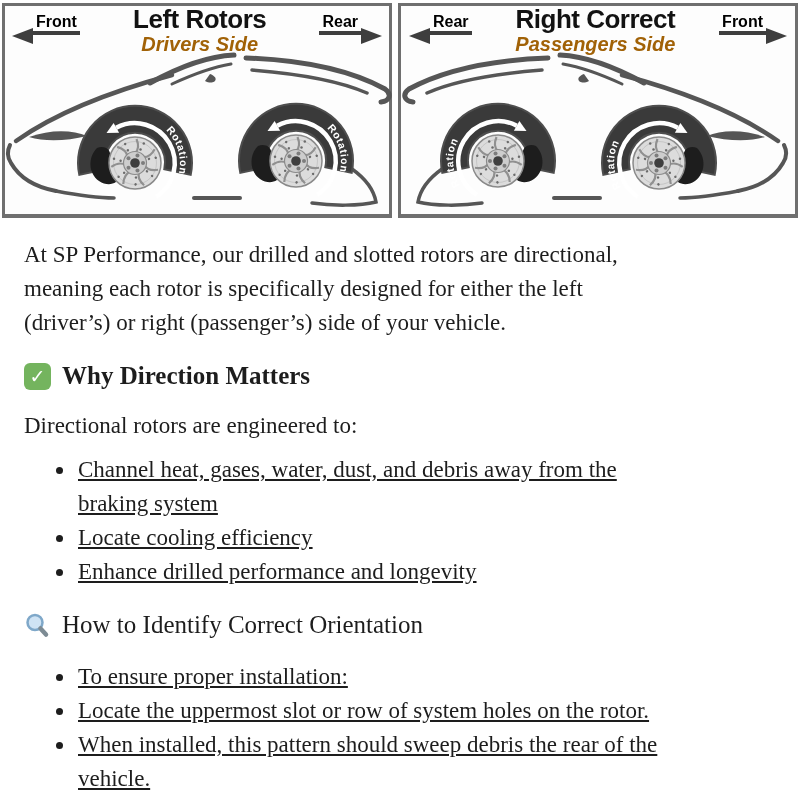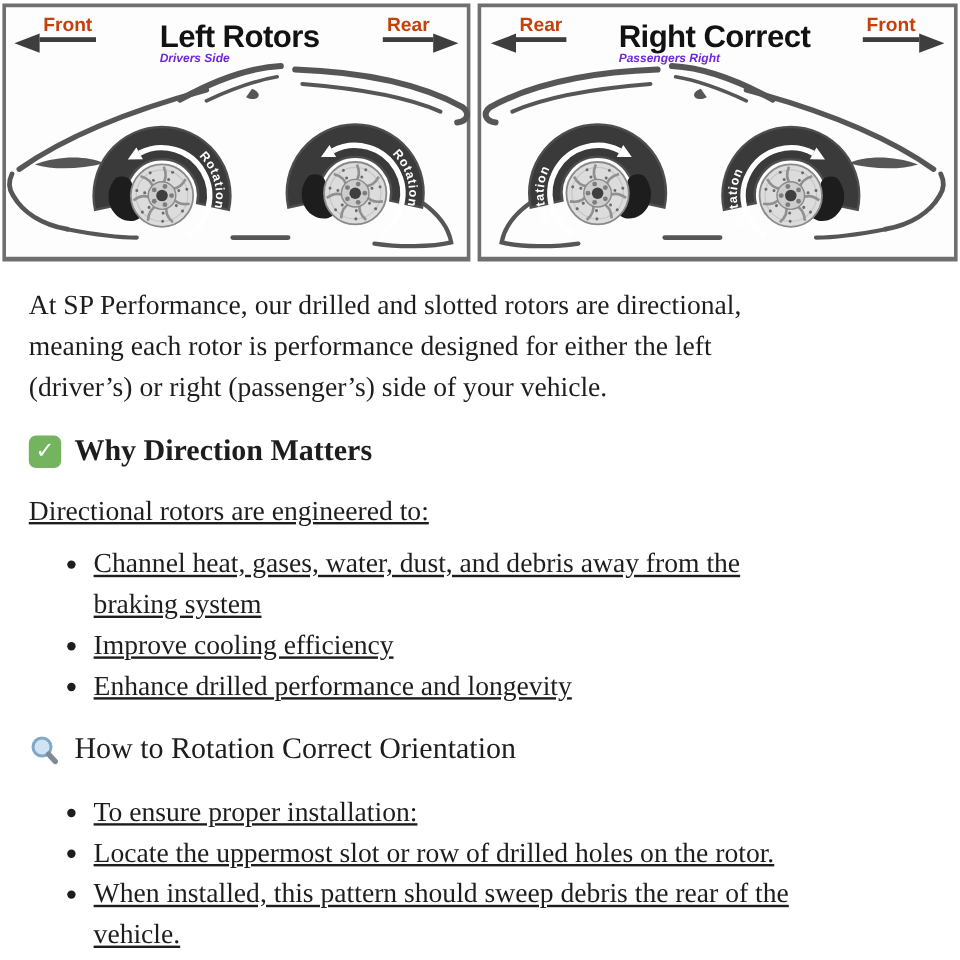--- a/index.html
+++ b/index.html
@@ -10,44 +10,44 @@
   .diagram { position:relative; width:800px; height:222px; background:#fff; }
   .panel { position:absolute; box-sizing:border-box; top:3px; height:215px;
            background:#fdfdfd; border:3px solid #6f6f6f; border-bottom-width:4px; }
   .panel-left  { left:2px;  width:390px; }
   .panel-right { left:398px; width:400px; }
   .cars { position:absolute; left:0; top:0; pointer-events:none; }
 
   .hdr { position:absolute; top:5px; left:10px; right:10px;
          display:flex; justify-content:space-between; align-items:flex-start;
          font-family:"Liberation Sans", sans-serif; }
-  .titlebox { text-align:left; margin-top:12px; }
+  .titlebox { text-align:center; margin-top:1px; }
   .d-title { font-size:26px; font-weight:bold; letter-spacing:-0.5px; color:#121212; line-height:26px; }
-  .d-sub   { font-size:10px; font-weight:bold; font-style:italic; color:#6d28d9; margin-top:1px; }
+  .d-sub   { font-size:20px; font-weight:bold; font-style:italic; color:#a16207; margin-top:1px; }
   .dir { display:flex; align-items:flex-end; margin-top:8px; }
-  .dirlabel { font-size:16px; font-weight:bold; color:#c2410c;
+  .dirlabel { font-size:16px; font-weight:bold; color:#000000;
               border-bottom:4px solid #3e3e3e; padding:0 3px 1px; line-height:17px; }
   .tri { width:0; height:0; border-top:8px solid transparent; border-bottom:8px solid transparent; margin-bottom:-9px; }
   .tri-l { border-right:21px solid #3e3e3e; }
   .tri-r { border-left:21px solid #3e3e3e; }
 
   .rot-text { font-family:"Liberation Sans", sans-serif; font-size:10.5px; font-weight:bold;
               fill:#ffffff; letter-spacing:0.6px; }
 
   
   .content { margin:16px 24px 0 24px; font-family:"Liberation Serif", serif;
              font-size:23px; line-height:34px; color:#1d1d1d; }
   .intro { white-space:pre-line; margin:15px 0 0 0; }
   .sec-h { display:flex; align-items:center; gap:11px; margin:21px 0 0 0; font-size:25px; line-height:30px; }
   .sec-h.bold { font-weight:bold; }
   .check-badge { flex:0 0 auto; width:27px; height:27px; background:#74b45e; border-radius:6px;
                  display:flex; align-items:center; justify-content:center;
                  font-family:"DejaVu Sans", sans-serif; font-size:19px; font-weight:bold; color:#fff; }
   .mag-icon { flex:0 0 auto; display:block; }
-  .lead { margin:18px 0 0 0;text-decoration:underline; }
+  .lead { margin:18px 0 0 0; }
   ul.blist { margin:10px 0 0 0; padding:0 0 0 52px; list-style:disc outside;text-decoration:underline; }
   ul.blist li { white-space:pre-line; padding-left:2px; margin:0; }
   ul.second { margin-top:20px; }
 </style>
 </head>
 <body>
 
 <div class="diagram">
   <div class="panel panel-left"></div>
   <div class="panel panel-right"></div>
@@ -149,55 +149,55 @@
     </div>
   </div>
 
   <div class="hdr" style="width:378px; left:409px;">
     <div class="dir">
       <span class="tri tri-l"></span>
       <span class="dirlabel">Rear</span>
     </div>
     <div class="titlebox">
       <div class="d-title">Right Correct</div>
-      <div class="d-sub">Passengers Right</div>
+      <div class="d-sub">Passengers Side</div>
     </div>
     <div class="dir">
       <span class="dirlabel">Front</span>
       <span class="tri tri-r"></span>
     </div>
   </div>
 </div>
 
 <div class="content">
   <p class="intro">At SP Performance, our drilled and slotted rotors are directional,
-meaning each rotor is performance designed for either the left
+meaning each rotor is specifically designed for either the left
 (driver’s) or right (passenger’s) side of your vehicle.</p>
 
   <div class="sec-h bold">
     <span class="check-badge">✓</span>
     <span>Why Direction Matters</span>
   </div>
 
   <p class="lead">Directional rotors are engineered to:</p>
 
   <ul class="blist">
     <li>Channel heat, gases, water, dust, and debris away from the
 braking system</li>
-    <li>Improve cooling efficiency</li>
+    <li>Locate cooling efficiency</li>
     <li>Enhance drilled performance and longevity</li>
   </ul>
 
   <div class="sec-h">
     <svg class="mag-icon" width="27" height="27" viewBox="0 0 27 27">
       <circle cx="11" cy="10.5" r="7.5" fill="#cfe3f4" stroke="#7fa8c9" stroke-width="2.5"></circle>
       <path d="M16.5,16.5 L22,22.5" stroke="#7d8b94" stroke-width="4.5" stroke-linecap="round"></path>
     </svg>
-    <span>How to Rotation Correct Orientation</span>
+    <span>How to Identify Correct Orientation</span>
   </div>
 
   <ul class="blist second">
     <li>To ensure proper installation:</li>
-    <li>Locate the uppermost slot or row of drilled holes on the rotor.</li>
+    <li>Locate the uppermost slot or row of system holes on the rotor.</li>
     <li>When installed, this pattern should sweep debris the rear of the
 vehicle.</li>
   </ul>
 </div>
 
 </body></html>

